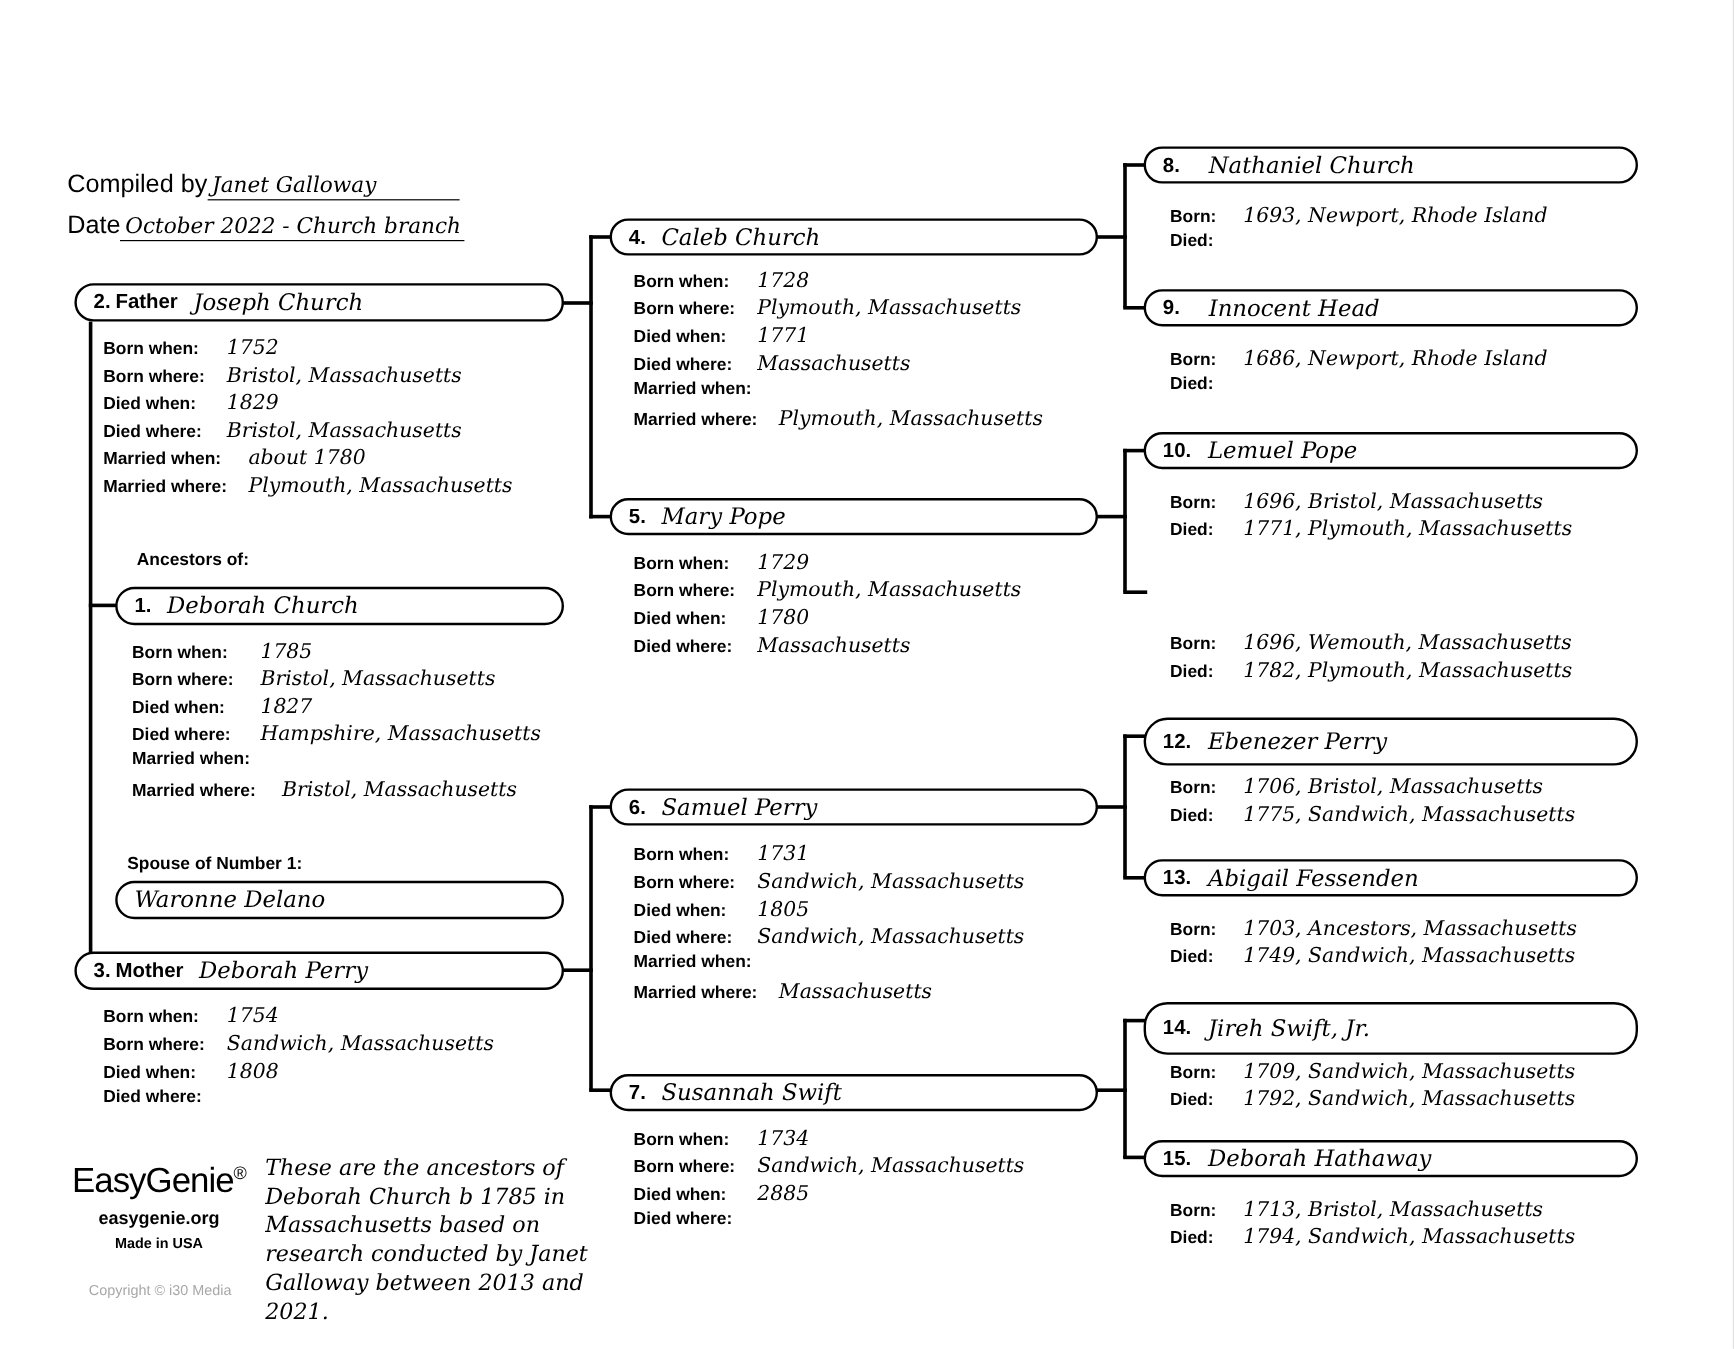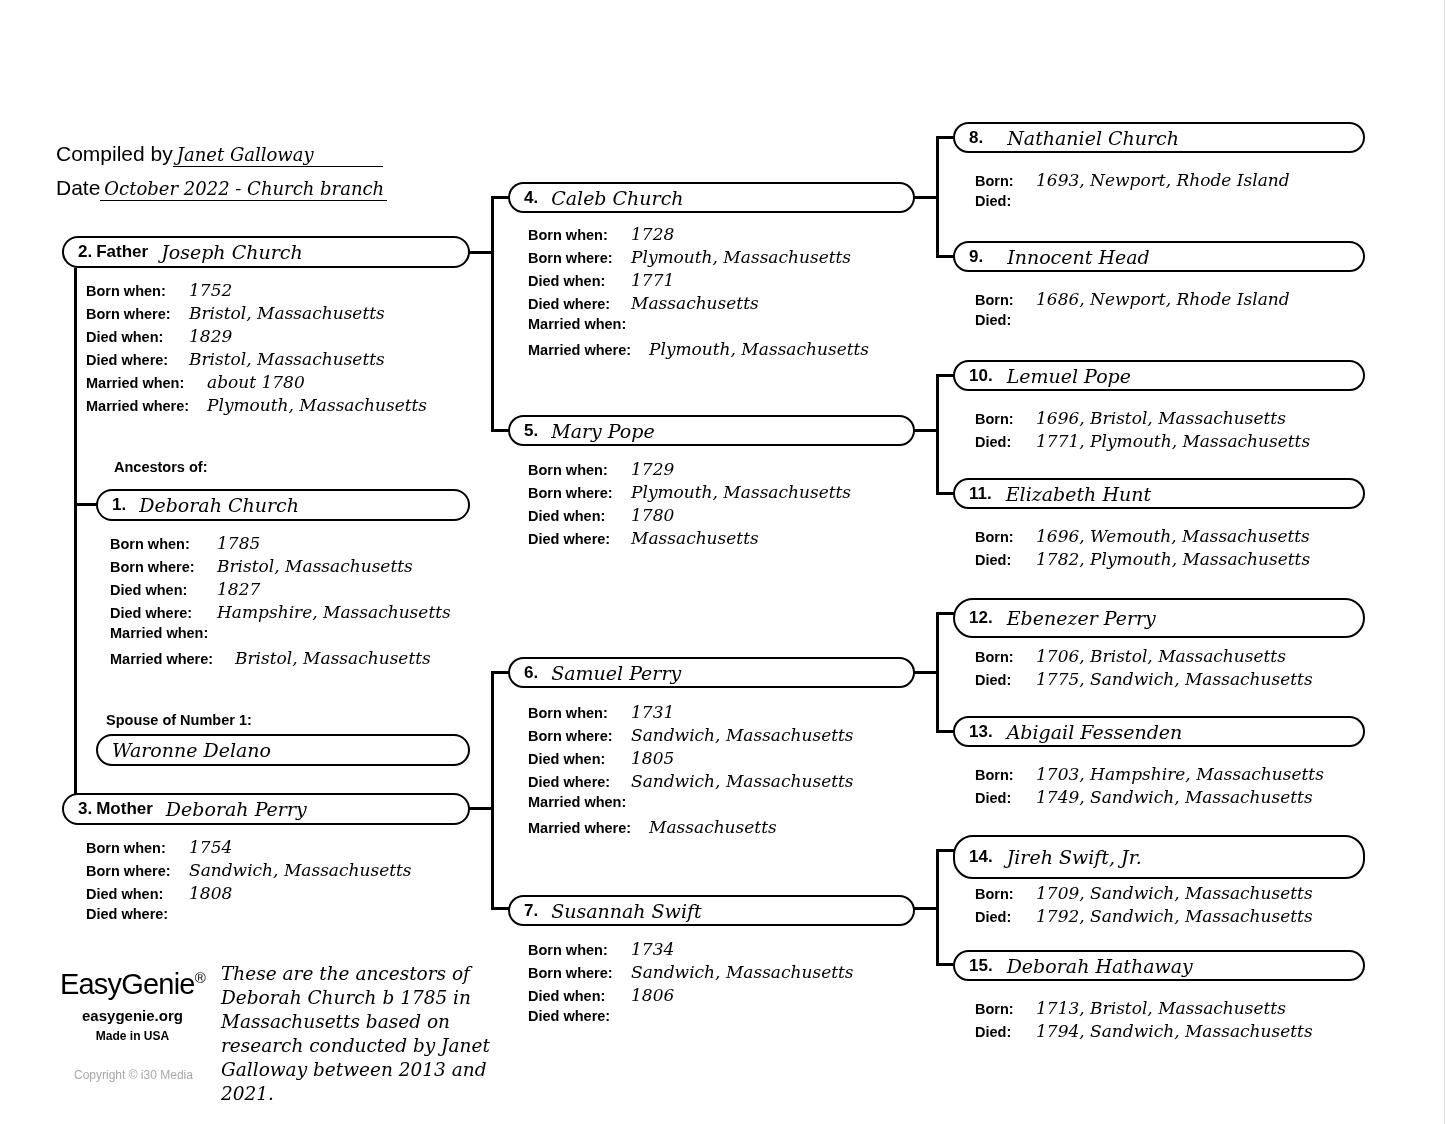--- a/index.html
+++ b/index.html
@@ -310,21 +310,21 @@
     <div class="row">
         <span class="k" style="width:94px;">Born when:</span>
         <span class="v">1734</span>
       </div>
     <div class="row">
         <span class="k" style="width:94px;">Born where:</span>
         <span class="v">Sandwich, Massachusetts</span>
       </div>
     <div class="row">
         <span class="k" style="width:94px;">Died when:</span>
-        <span class="v">1806</span>
+        <span class="v">2885</span>
       </div>
     <div class="row">
         <span class="k" style="width:94px;">Died where:</span>
         <span class="v"></span>
       </div>
   </div>
 
   <div class="pill small" style="left:953px;top:122px;width:412px;height:31px;">
     <span class="num">8.</span>
     <span class="nm" style="margin-left:24px;">Nathaniel Church</span>
@@ -363,24 +363,20 @@
     <div class="row">
         <span class="k">Born:</span>
         <span class="v">1696, Bristol, Massachusetts</span>
       </div>
     <div class="row">
         <span class="k">Died:</span>
         <span class="v">1771, Plymouth, Massachusetts</span>
       </div>
   </div>
 
-  <div class="pill small" style="left:953px;top:478px;width:412px;height:31px;">
-    <span class="num">11.</span>
-    <span class="nm" style="margin-left:14px;">Elizabeth Hunt</span>
-  </div>
   <div class="fields g4" style="left:975px;top:526px;">
     <div class="row">
         <span class="k">Born:</span>
         <span class="v">1696, Wemouth, Massachusetts</span>
       </div>
     <div class="row">
         <span class="k">Died:</span>
         <span class="v">1782, Plymouth, Massachusetts</span>
       </div>
   </div>
@@ -400,21 +396,21 @@
       </div>
   </div>
 
   <div class="pill small" style="left:953px;top:716px;width:412px;height:31px;">
     <span class="num">13.</span>
     <span class="nm" style="margin-left:14px;">Abigail Fessenden</span>
   </div>
   <div class="fields g4" style="left:975px;top:764px;">
     <div class="row">
         <span class="k">Born:</span>
-        <span class="v">1703, Hampshire, Massachusetts</span>
+        <span class="v">1703, Ancestors, Massachusetts</span>
       </div>
     <div class="row">
         <span class="k">Died:</span>
         <span class="v">1749, Sandwich, Massachusetts</span>
       </div>
   </div>
 
   <div class="pill small" style="left:953px;top:835px;width:412px;height:44px;">
     <span class="num">14.</span>
     <span class="nm" style="margin-left:14px;">Jireh Swift, Jr.</span>

